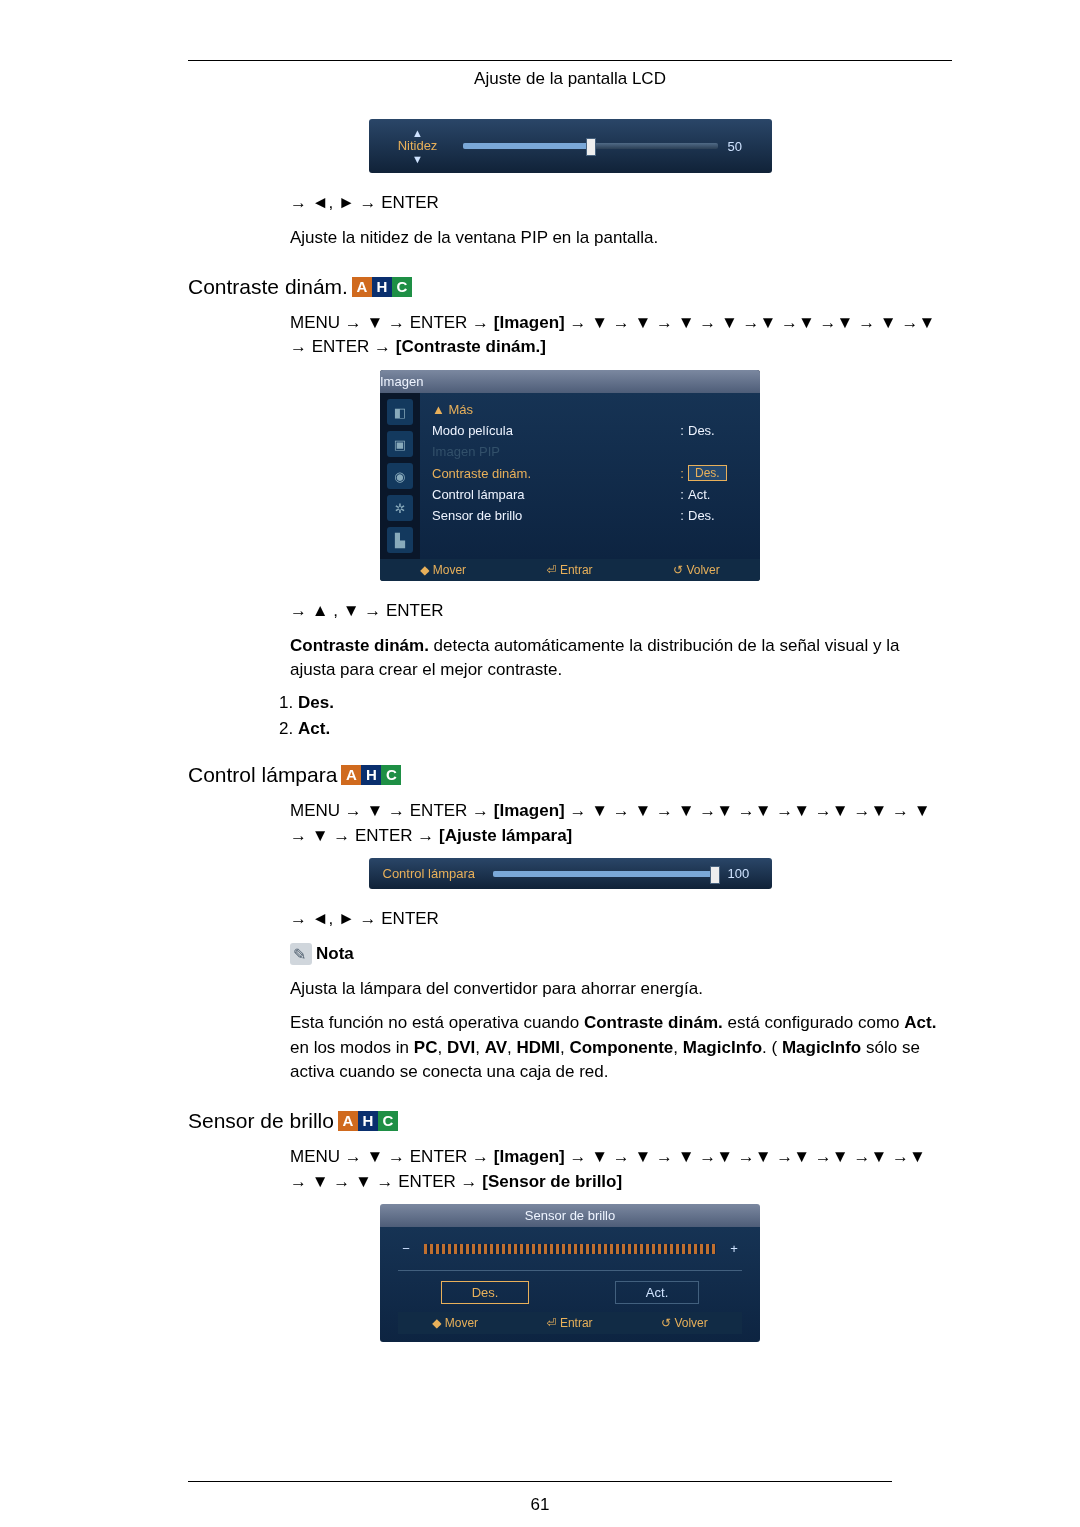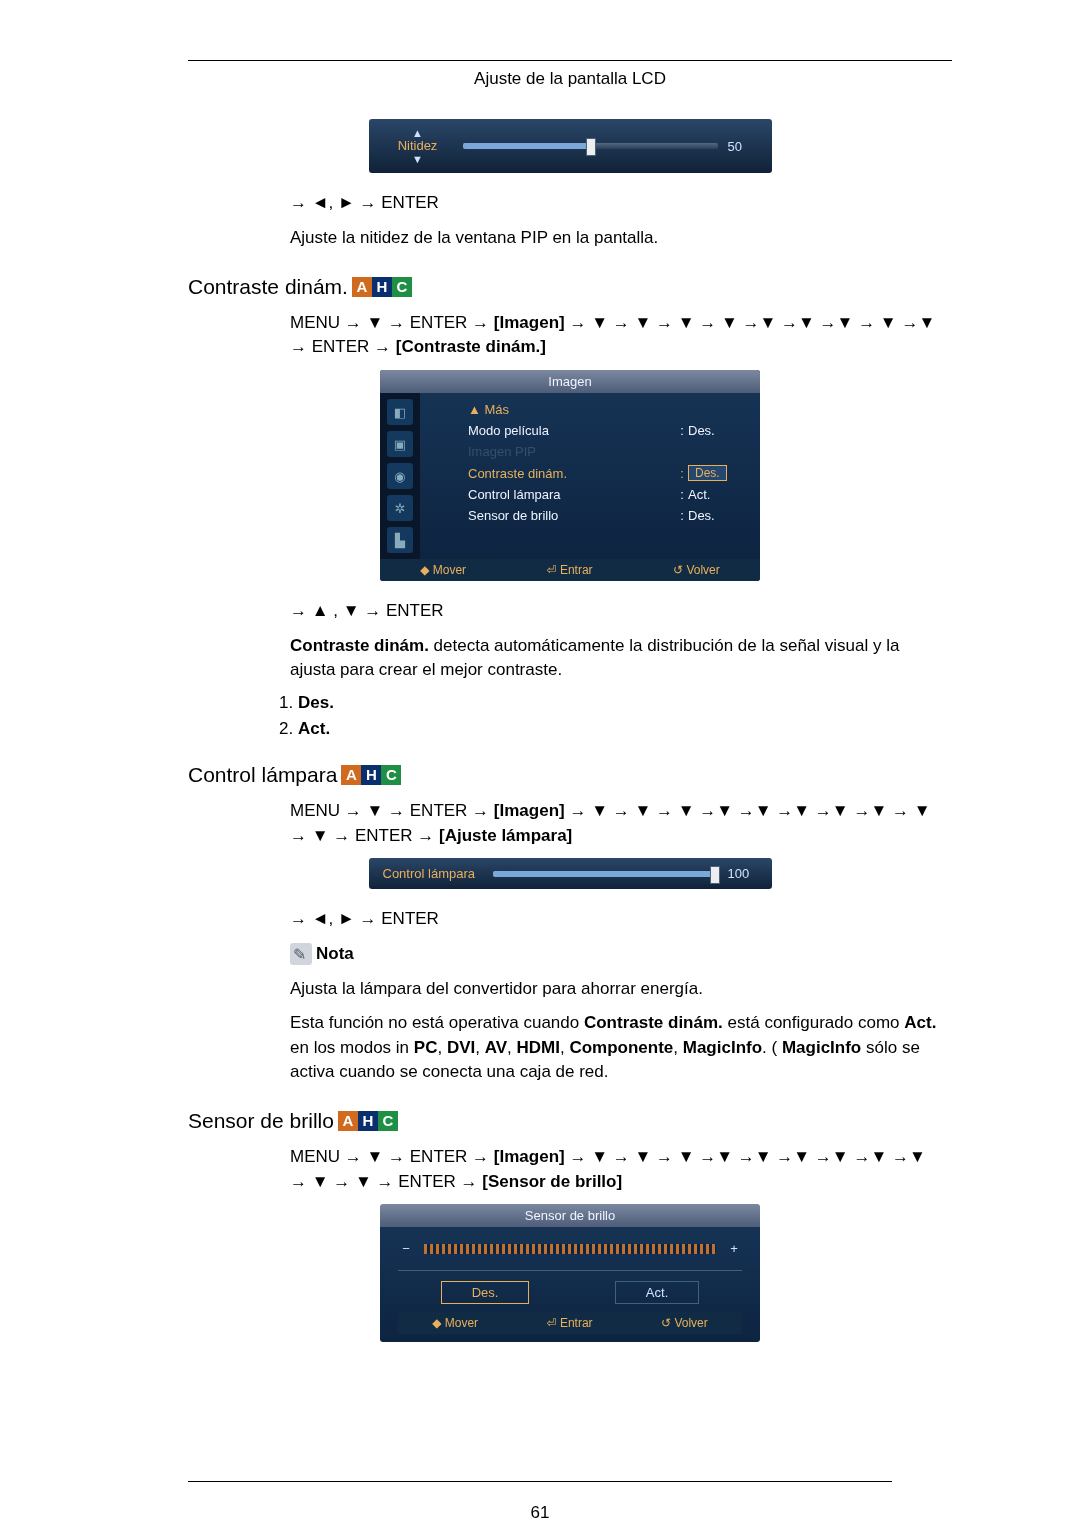--- a/index.html
+++ b/index.html
@@ -1,20 +1,20 @@
 <!DOCTYPE html>
 <html><head>
 <meta charset="utf-8">
 <style>
   body { margin:0; padding:0; background:#fff; font-family:Arial,Helvetica,sans-serif; font-size:17px; color:#000; }
   .page { width:964px; height:1527px; margin:0 auto; position:relative; padding:60px 70px 0 130px; box-sizing:border-box; }
   .hr   { height:1px; background:#000; margin:0 0 8px 0; }
   .hr-bottom { height:1px; background:#000; position:absolute; left:130px; right:130px; bottom:45px;}
   .page-title { text-align:center; font-size:17px; margin-bottom:30px;}
-  .page-num   { position:absolute; left:0; right:0; bottom:4px; text-align:center; font-size:17px;}
+  .page-num   { position:absolute; left:0; right:0; bottom:12px; text-align:center; font-size:17px;}
 
   .body-indent { margin-left:90px; }
   p { margin:10px 12px; line-height:1.45; }
   .section-head { font-size:21px; font-weight:500; margin:24px 0 12px 0; display:flex; align-items:center; gap:4px;}
   .badge { display:inline-flex; gap:0;}
   .bA,.bH,.bC{ display:inline-block; width:20px; height:20px; font-size:15px; font-weight:bold; color:#fff; text-align:center; line-height:20px;}
   .bA{ background:#d06a1e;} .bH{ background:#0a2f6e;} .bC{ background:#1e8f45;}
   .bold { font-weight:bold; }
   ol.simple { margin:6px 0 6px 20px; padding:0; }
   ol.simple li { margin:6px 0; }
@@ -23,25 +23,25 @@
   .osd-slider { width:375px; margin:0 auto 18px auto; background:linear-gradient(#2a4668,#102238); border-radius:3px; padding:8px 14px; display:flex; align-items:center; gap:10px; color:#e8b05a; font-size:13px;}
   .osd-slider .lab-col { width:70px; text-align:center; line-height:1.1;}
   .osd-slider .lab-col .arrow{ color:#cfe3ff; font-size:11px;}
   .osd-slider .track { flex:1; position:relative; height:6px; background:linear-gradient(#506a86,#2b3f55); border-radius:2px;}
   .osd-slider .fill { position:absolute; left:0; top:0; bottom:0; background:#7aa8d8; border-radius:2px;}
   .osd-slider .thumb{ position:absolute; top:-5px; width:8px; height:16px; background:#eee; border:1px solid #48627e;}
   .osd-slider .val { width:30px; text-align:left; color:#cfe3ff; }
 
   
   .osd-menu { width:380px; margin:6px auto 18px auto; border-radius:3px; overflow:hidden; font-size:13px; background:#0b1b30;}
-  .osd-menu .title{ background:linear-gradient(#7b88a0,#4e5d78); color:#eef4ff; text-align:center; padding:4px 0; font-size:13px;}
+  .osd-menu .title{ background:linear-gradient(#7b88a0,#4e5d78); color:#eef4ff; padding:4px 0; font-size:13px;}
   .osd-menu .body { display:flex; background:linear-gradient(#163354,#0d2441);}
   .osd-menu .iconcol{ width:40px; background:#0a172a; display:flex; flex-direction:column; align-items:center; padding:6px 0; gap:6px;}
   .osd-menu .iconcol span{ width:26px; height:26px; background:#13395e; border-radius:3px; display:flex; align-items:center; justify-content:center; color:#8ab;}
-  .osd-menu .content{ flex:1; padding:6px 12px;margin-left:36px;}
+  .osd-menu .content{ flex:1; padding:6px 12px;}
   .osd-menu .row{ display:flex; align-items:center; padding:3px 0;}
   .osd-menu .row .name{ flex:1; }
   .osd-menu .row .col{ width:12px; text-align:center;}
   .osd-menu .row .val { width:60px; }
   .osd-menu .dim { color:#32506a;align-items:flex-end;}
   .osd-menu .accent{ color:#e8b05a;}
   .osd-menu .hi{ color:#eef4ff;}
   .osd-menu .selbox{ display:inline-block; background:#23476e; border:1px solid #e8b05a; color:#e8b05a; padding:0 6px; font-size:12px;}
   .osd-menu .footer{ display:flex; justify-content:space-around; color:#e8b05a; font-size:12px; padding:4px 0; background:#112b45;}
 

